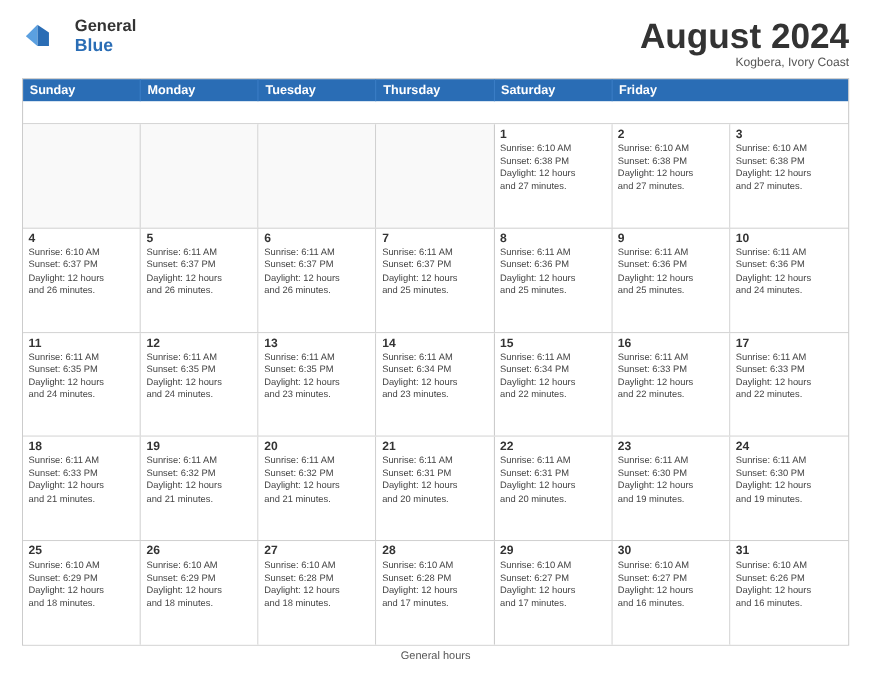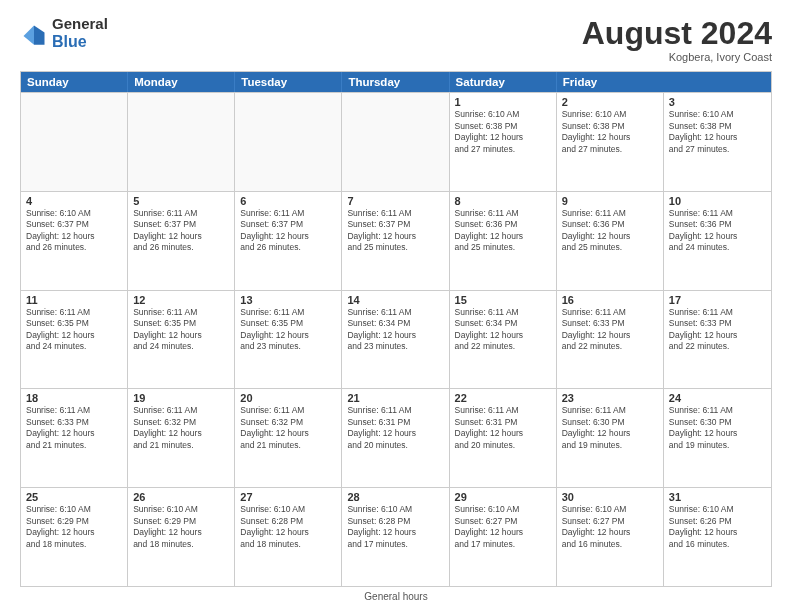--- a/index.html
+++ b/index.html
@@ -18,22 +18,22 @@
       flex-direction: column;
     }
     .header {
       display: flex;
       justify-content: space-between;
       align-items: flex-start;
       margin-bottom: 8px;
     }
     .logo {
       display: flex;
-      align-items: flex-end;
-      gap: 4px;
+      align-items: center;
+      gap: 20px;
     }
     .logo-text {
       display: flex;
       flex-direction: column;
       line-height: 1.1;
     }
     .logo-general {
       font-size: 15px;
       font-weight: bold;
       color: #333;
@@ -59,20 +59,21 @@
     }
     .title-location {
       font-size: 11px;
       color: #555;
     }
     .calendar {
       flex: 1;
       display: flex;
       flex-direction: column;
       border: 1px solid #ccc;
+      gap: 20px;
     }
     .cal-header {
       display: grid;
       grid-template-columns: repeat(7, 1fr);
       background: #2a6db5;
     }
     .cal-header-cell {
       color: #fff;
       font-size: 11.5px;
       font-weight: bold;

